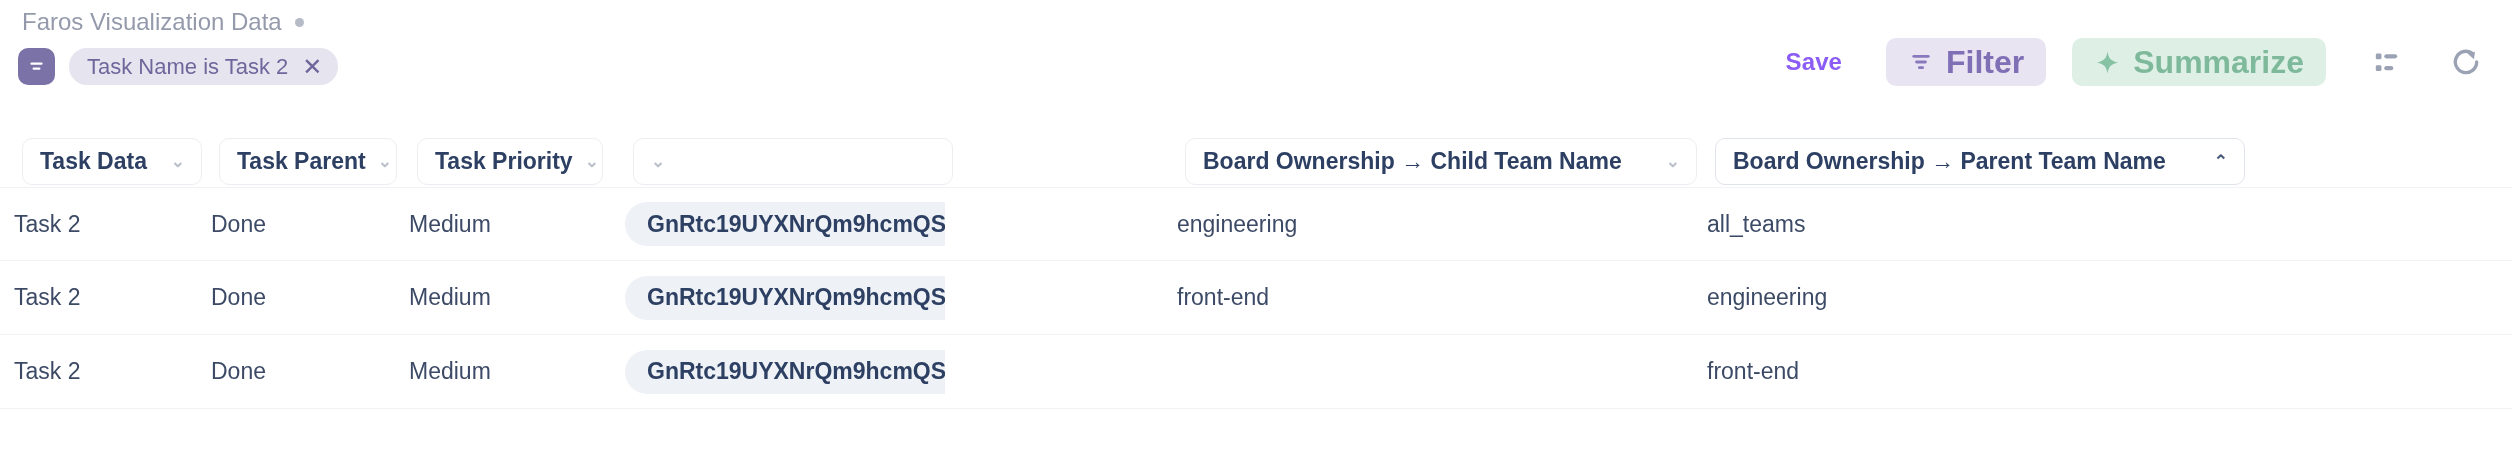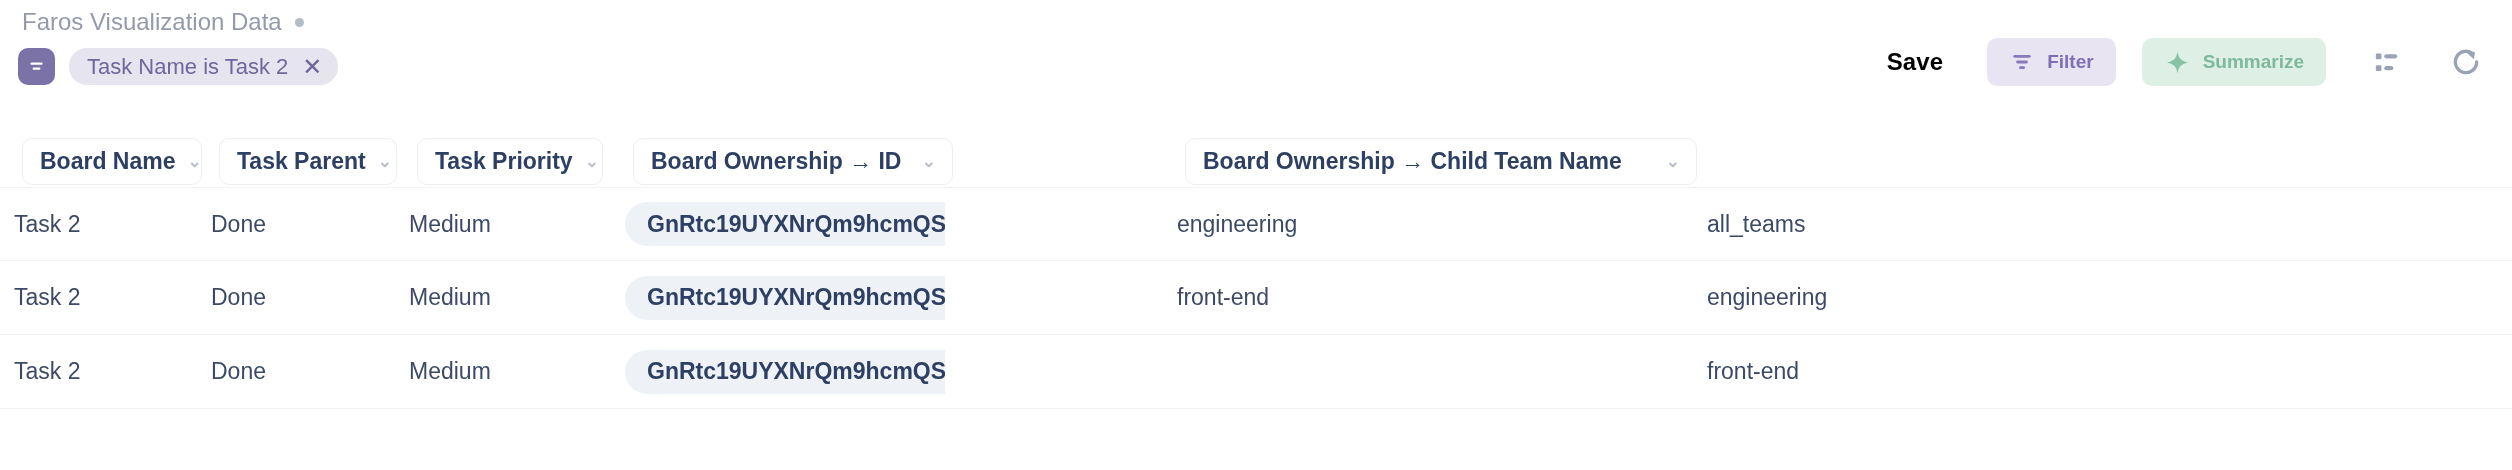--- a/index.html
+++ b/index.html
@@ -85,33 +85,33 @@
   .toolbar {
     position: absolute;
     right: 22px;
     top: 38px;
     display: flex;
     align-items: center;
     gap: 0px;
   }
   .tb-save {
     font-size: 24px;
-    color: #000000;
+    color: #8b5cf6;
     font-weight: 700;
     padding: 0 22px;
     letter-spacing: .1px;
   }
   .tb-pill {
     display: flex;
     align-items: center;
     gap: 12px;
     height: 48px;
     border-radius: 10px;
     padding: 0 22px;
-    font-size: 19px;
+    font-size: 32px;
     font-weight: 700;
     margin-left: 22px;
   }
   .tb-pill.filter {
     background: #e8e4f2;
     color: #7f6fb5;
   }
   .tb-pill.summarize {
     background: #def0e6;
     color: #7fb99b;
@@ -266,38 +266,41 @@
       <svg width="32" height="32" viewBox="0 0 24 24">
         <path d="M20 12 A8 8 0 1 1 17.2 5.9" fill="none" stroke="#9aa2b3" stroke-width="2.5" stroke-linecap="round"></path>
         <path d="M12.9 5.4 L18.6 4.3 L18.0 9.9 Z" fill="#9aa2b3"></path>
       </svg>
     </div>
   </div>
 
   <div class="table">
     <div class="thead">
       <div class="th c1 col-gap-1">
-        <span>Board Name</span>
+        <span>Task Data</span>
         <span class="chev">⌄</span>
       </div>
       <div class="th c2 col-gap-2">
         <span>Task Parent</span>
         <span class="chev">⌄</span>
       </div>
       <div class="th c3 col-gap-3">
         <span>Task Priority</span>
         <span class="chev">⌄</span>
       </div>
       <div class="th c4 col-gap-4">
-        <span>Board Ownership → ID</span>
         <span class="chev">⌄</span>
       </div>
       <div class="th c5 col-gap-5">
         <span>Board Ownership → Child Team Name</span>
         <span class="chev">⌄</span>
+      </div>
+      <div class="th c6 sorted">
+        <span>Board Ownership → Parent Team Name</span>
+        <span class="chev">⌃</span>
       </div>
     </div>
 
     <div class="tbody">
       <div class="tr">
         <div class="td c1 col-gap-1">Task 2</div>
         <div class="td c2 col-gap-2">Done</div>
         <div class="td c3 col-gap-3">Medium</div>
         <div class="td c4 col-gap-4">
           <span class="id-pill">GnRtc19UYXNrQm9hcmQSAghNb2NrAgI0</span>

